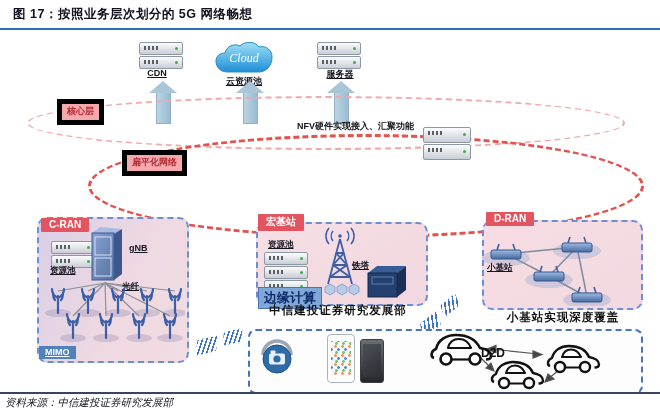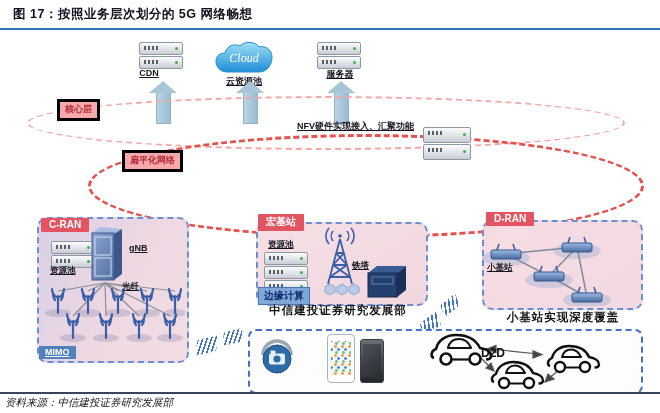--- a/index.html
+++ b/index.html
@@ -22,31 +22,31 @@
   .srv .u::after{content:"";position:absolute;right:4px;top:35%;width:3px;height:3px;border-radius:50%;background:#3fae49;}
   
   .arrow-up{width:13px;height:30px;background:linear-gradient(90deg,#bcd4e2,#98bcd2);border:1px solid #8fb2c8;}
   .arrow-up::before{content:"";position:absolute;left:-8px;top:-12px;width:0;height:0;
           border-left:14px solid transparent;border-right:14px solid transparent;border-bottom:12px solid #a9c6d8;}
   
   .ellipse{border-radius:50%;}
   .ell-core{border:2px dashed #f3a8a8;}
   .ell-flat{border:3px dashed #e4514e;}
   .layer-tag{background:#f5a9ad;color:#b22a33;font-size:9px;font-weight:bold;
-          padding:1px 5px 2px;border:3px solid #000000;white-space:nowrap;}
+          padding:1px 5px 2px;border:5px solid #000000;white-space:nowrap;}
   
   .zone{border:2px dashed #6c8fd2;border-radius:10px;}
   .zone.cran{background:linear-gradient(115deg,#d9cfe6,#eed8e2 55%,#f3dde3);}
   .zone.macro{background:linear-gradient(150deg,#f6dfe5,#f1d7df);}
   .zone.dran{background:linear-gradient(150deg,#f7dde3,#f2d8e0);}
   .red-tag{background:#e25560;color:#fff;font-size:10px;font-weight:bold;padding:1px 8px 2px;
            border-radius:1px;white-space:nowrap;}
   .blue-tag{background:#4f81bd;color:#fff;font-size:9px;font-weight:bold;text-decoration:underline;
            padding:1px 6px 2px;white-space:nowrap;}
-  .edge-tag{background:#7fa8d8;color:#0e2a6a;border:1px solid #4a74b4;font-size:10px;font-weight:bold;
+  .edge-tag{background:#7fa8d8;color:#0e2a6a;border:1px solid #4a74b4;font-size:13px;font-weight:bold;
            padding:1px 5px;white-space:nowrap;}
   .caption{font-size:11.5px;font-weight:bold;color:#111;text-align:center;letter-spacing:1.5px;white-space:nowrap;}
   
   .dev-box{border:2px dashed #4472c4;border-radius:8px;background:#fdfdfe;}
   .phone-w{width:26px;height:47px;background:#fff;border:1.5px solid #a8b2c0;border-radius:4px;}
   .phone-w .scr{position:absolute;left:3px;top:6px;right:3px;bottom:7px;background:#f4f7fb;
      background-image:radial-gradient(circle,#f59a4a 1.3px,transparent 1.5px),
                       radial-gradient(circle,#4a90d9 1.3px,transparent 1.5px),
                       radial-gradient(circle,#7ac36a 1.3px,transparent 1.5px);
      background-size:7px 9px,7px 9px,7px 9px;background-position:1px 1px,4px 4px,2px 7px;}
@@ -83,21 +83,21 @@
   </defs>
     </svg>
 
   <div class="abs fig-title nowrap" style="left:13px;top:6px;">图 17：按照业务层次划分的 5G 网络畅想</div>
   <div class="abs title-rule"></div>
 
   <div class="abs srv" style="left:139px;top:41px;">
       <div class="u"></div>
       <div class="u"></div>
     </div>
-  <div class="abs ulab" style="left:126px;top:68px;width:46px;text-align:center;">CDN</div>
+  <div class="abs ulab" style="left:134px;top:68px;width:46px;text-align:center;">CDN</div>
 
   <svg class="abs" style="left:214px;top:42px;" width="60" height="32" viewBox="0 0 60 32">
     <path d="M14 30 C6 30 2 25 2 19 C2 14 6 11 11 11 C13 4 20 1 26 4 C31 -1 41 -1 45 5 C53 3 58 9 58 15 C58 24 52 30 45 30 Z" fill="url(#cloudGrad)" stroke="#2a8cc8" stroke-width="1"></path>
     <text x="30" y="20" text-anchor="middle" font-size="12" font-style="italic" font-family="Liberation Serif,serif" fill="#ffffff">Cloud</text>
   </svg>
   <div class="abs ulab" style="left:214px;top:75px;width:60px;">云资源池</div>
 
   <div class="abs srv" style="left:317px;top:41px;">
       <div class="u"></div>
       <div class="u"></div>
@@ -106,21 +106,21 @@
 
   <div class="abs arrow-up" style="left:156px;top:92px;"></div>
   <div class="abs arrow-up" style="left:243px;top:92px;"></div>
   <div class="abs arrow-up" style="left:334px;top:92px;"></div>
 
   <div class="abs ellipse ell-core" style="left:27px;top:96px;width:594px;height:50px;"></div>
   <div class="abs ellipse ell-flat" style="left:88px;top:134px;width:550px;height:98px;"></div>
   <div class="abs layer-tag" style="left:57px;top:99px;">核心层</div>
   <div class="abs layer-tag" style="left:122px;top:150px;">扁平化网络</div>
 
-  <div class="abs nowrap" style="left:297px;top:120px;font-size:9px;font-weight:bold;text-decoration:underline;">NFV硬件实现接入、汇聚功能</div>
+  <div class="abs nowrap" style="left:297px;top:120px;font-size:9px;font-weight:bold;">NFV硬件实现接入、汇聚功能</div>
   <div class="abs srv big" style="left:423px;top:126px;">
       <div class="u"></div>
       <div class="u"></div>
     </div>
 
   <div class="abs zone cran" style="left:37px;top:217px;width:148px;height:142px;"></div>
 
   <svg class="abs" style="left:37px;top:217px;" width="148" height="142" viewBox="0 0 148 142">
     <g stroke="#8a8f98" stroke-width="1.2">
       <line x1="68" y1="66" x2="21" y2="74"></line>

